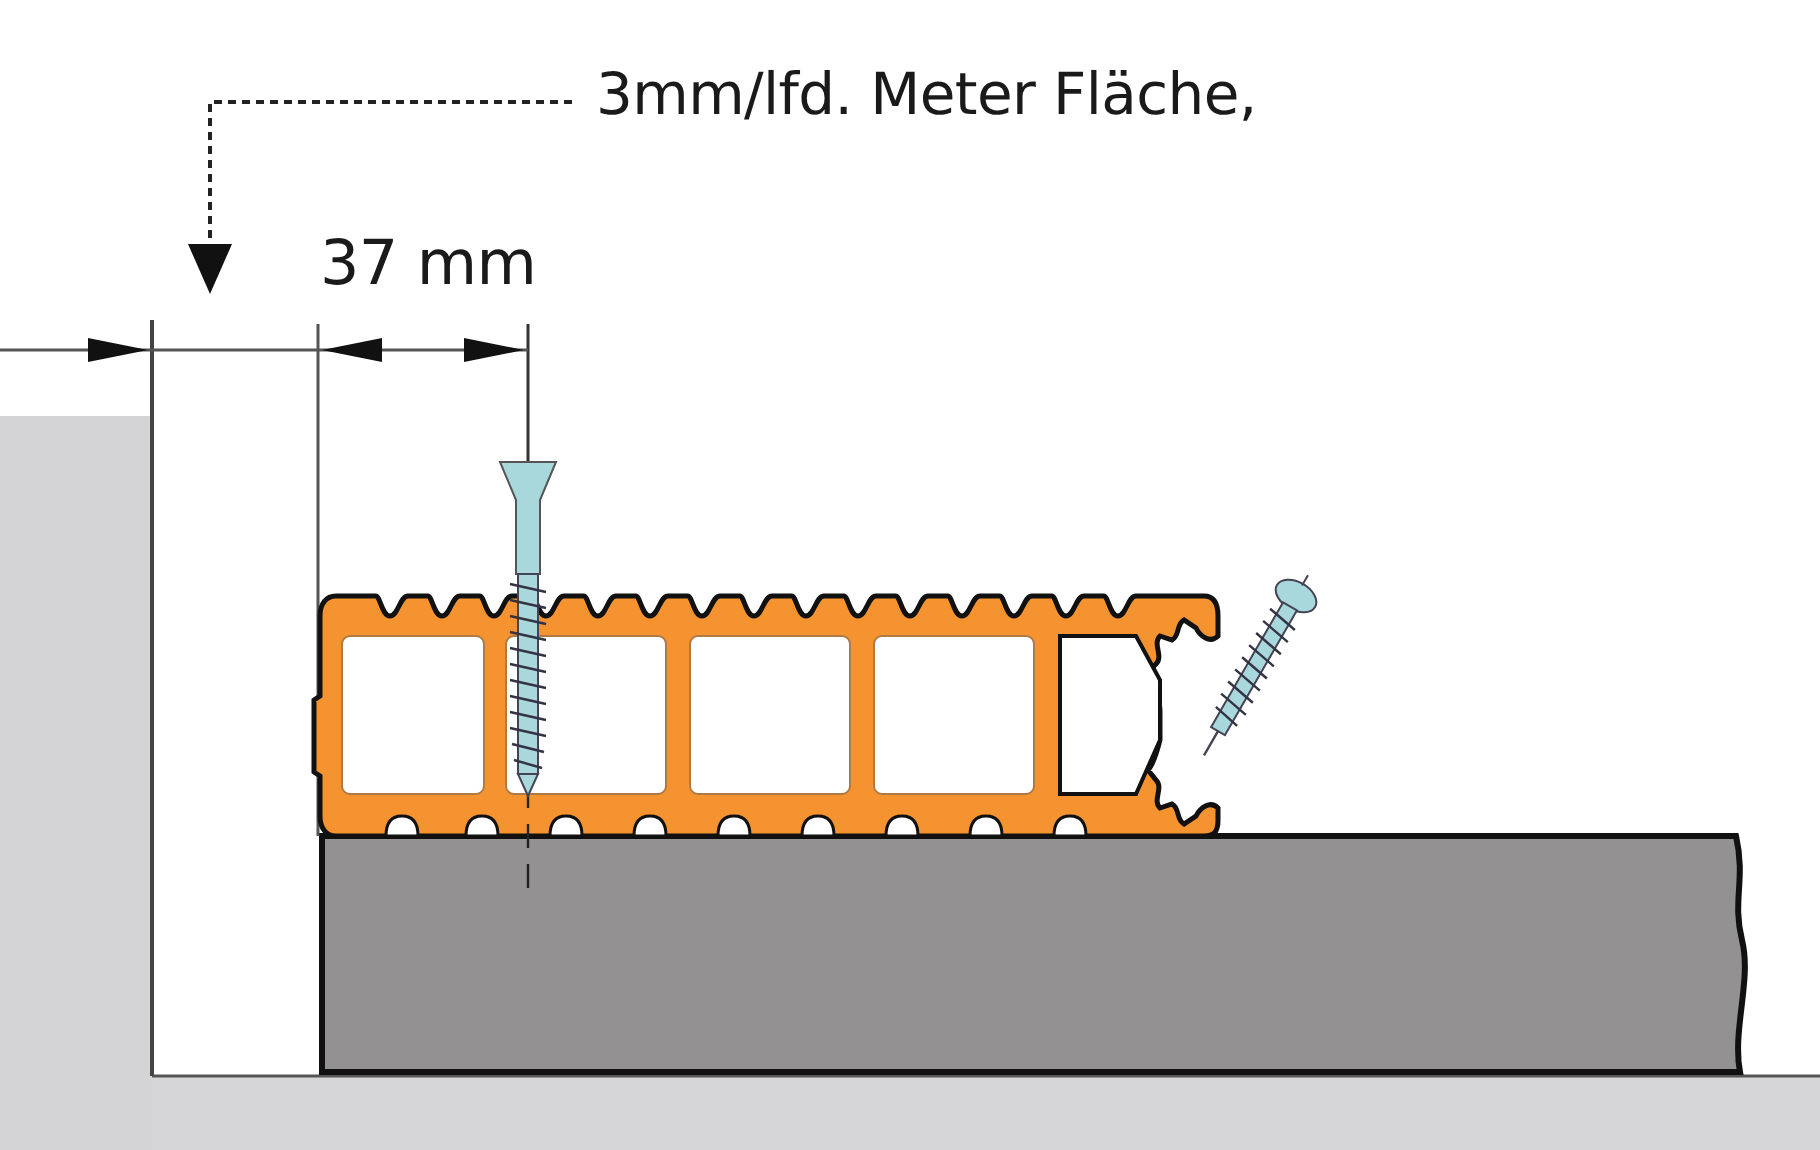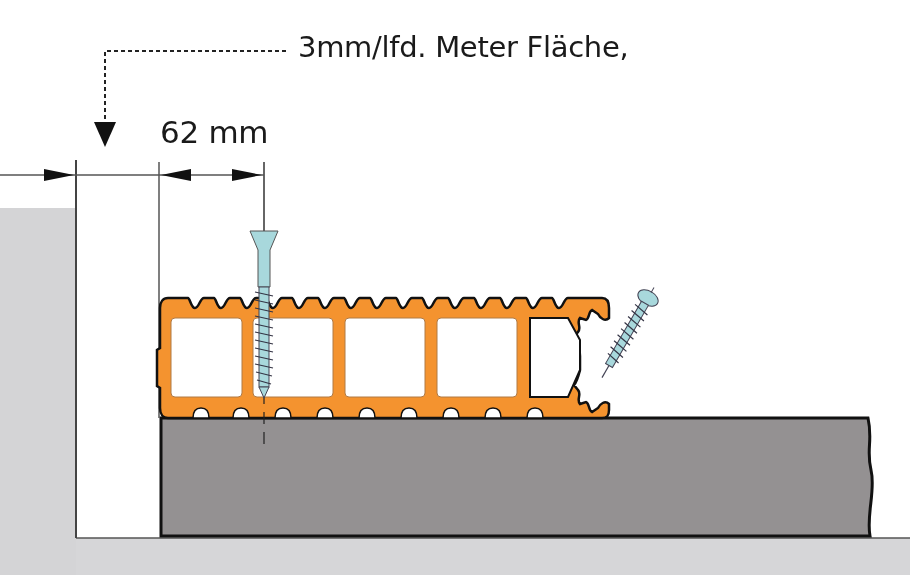--- a/index.html
+++ b/index.html
@@ -115,14 +115,14 @@
           <line x1="-8" y1="47" x2="8" y2="50"></line>
         <line x1="-8" y1="54" x2="8" y2="57"></line>
           <line x1="-8" y1="61" x2="8" y2="64"></line>
         <line x1="-7" y1="68" x2="7" y2="71"></line>
       </g>
       <line x1="0" y1="78" x2="0" y2="92" stroke="#445" stroke-width="1.2"></line>
     </g>
   </svg>
 
   <div class="label note-line1">3mm/lfd. Meter Fläche,</div>
-  <div class="label dim-label">62 mm</div>
+  <div class="label dim-label">37 mm</div>
 </div>
 
 </body></html>

